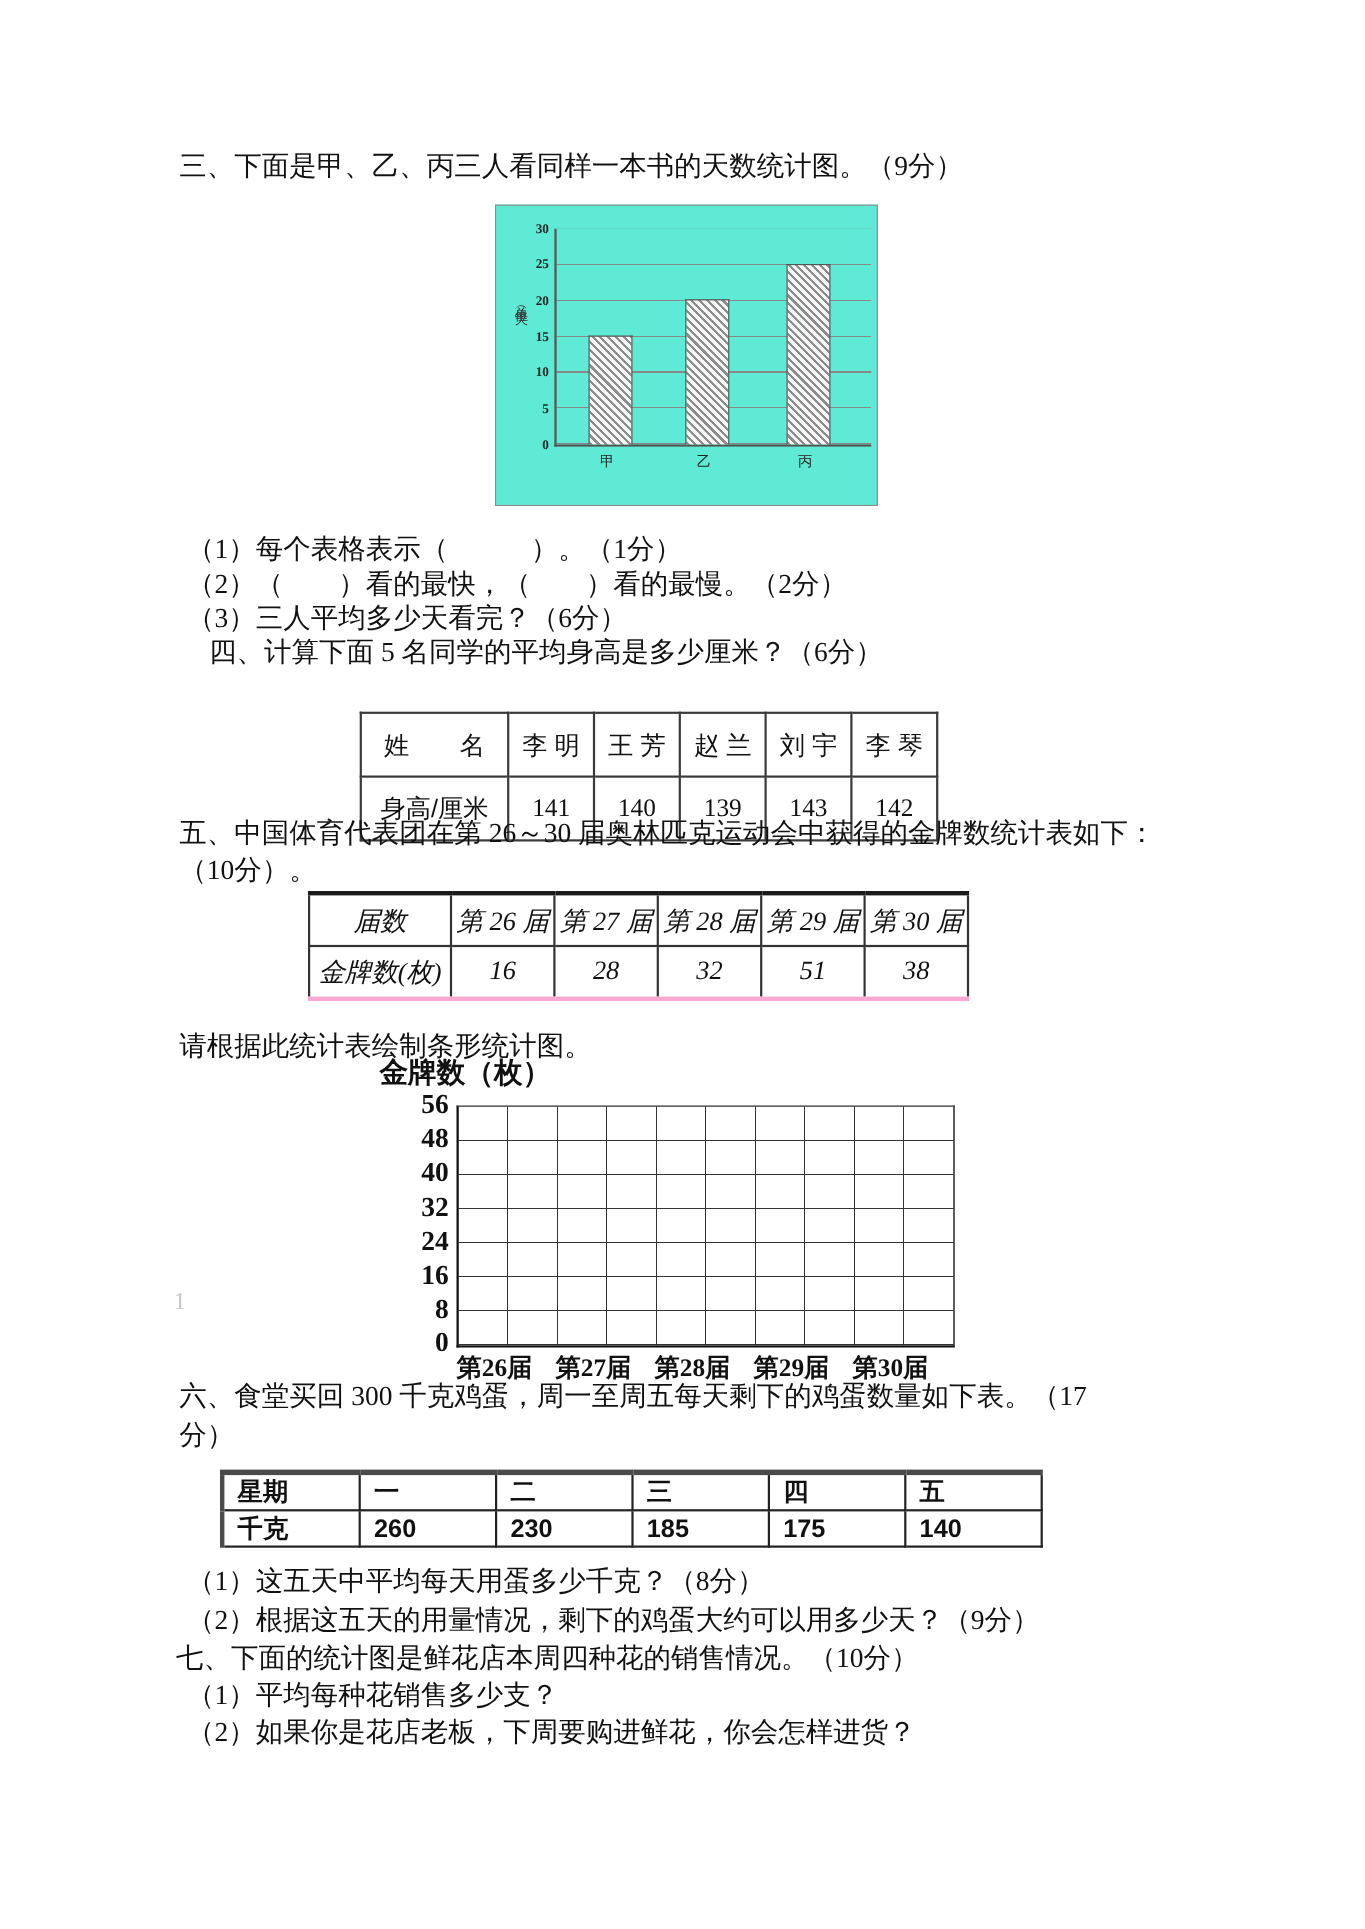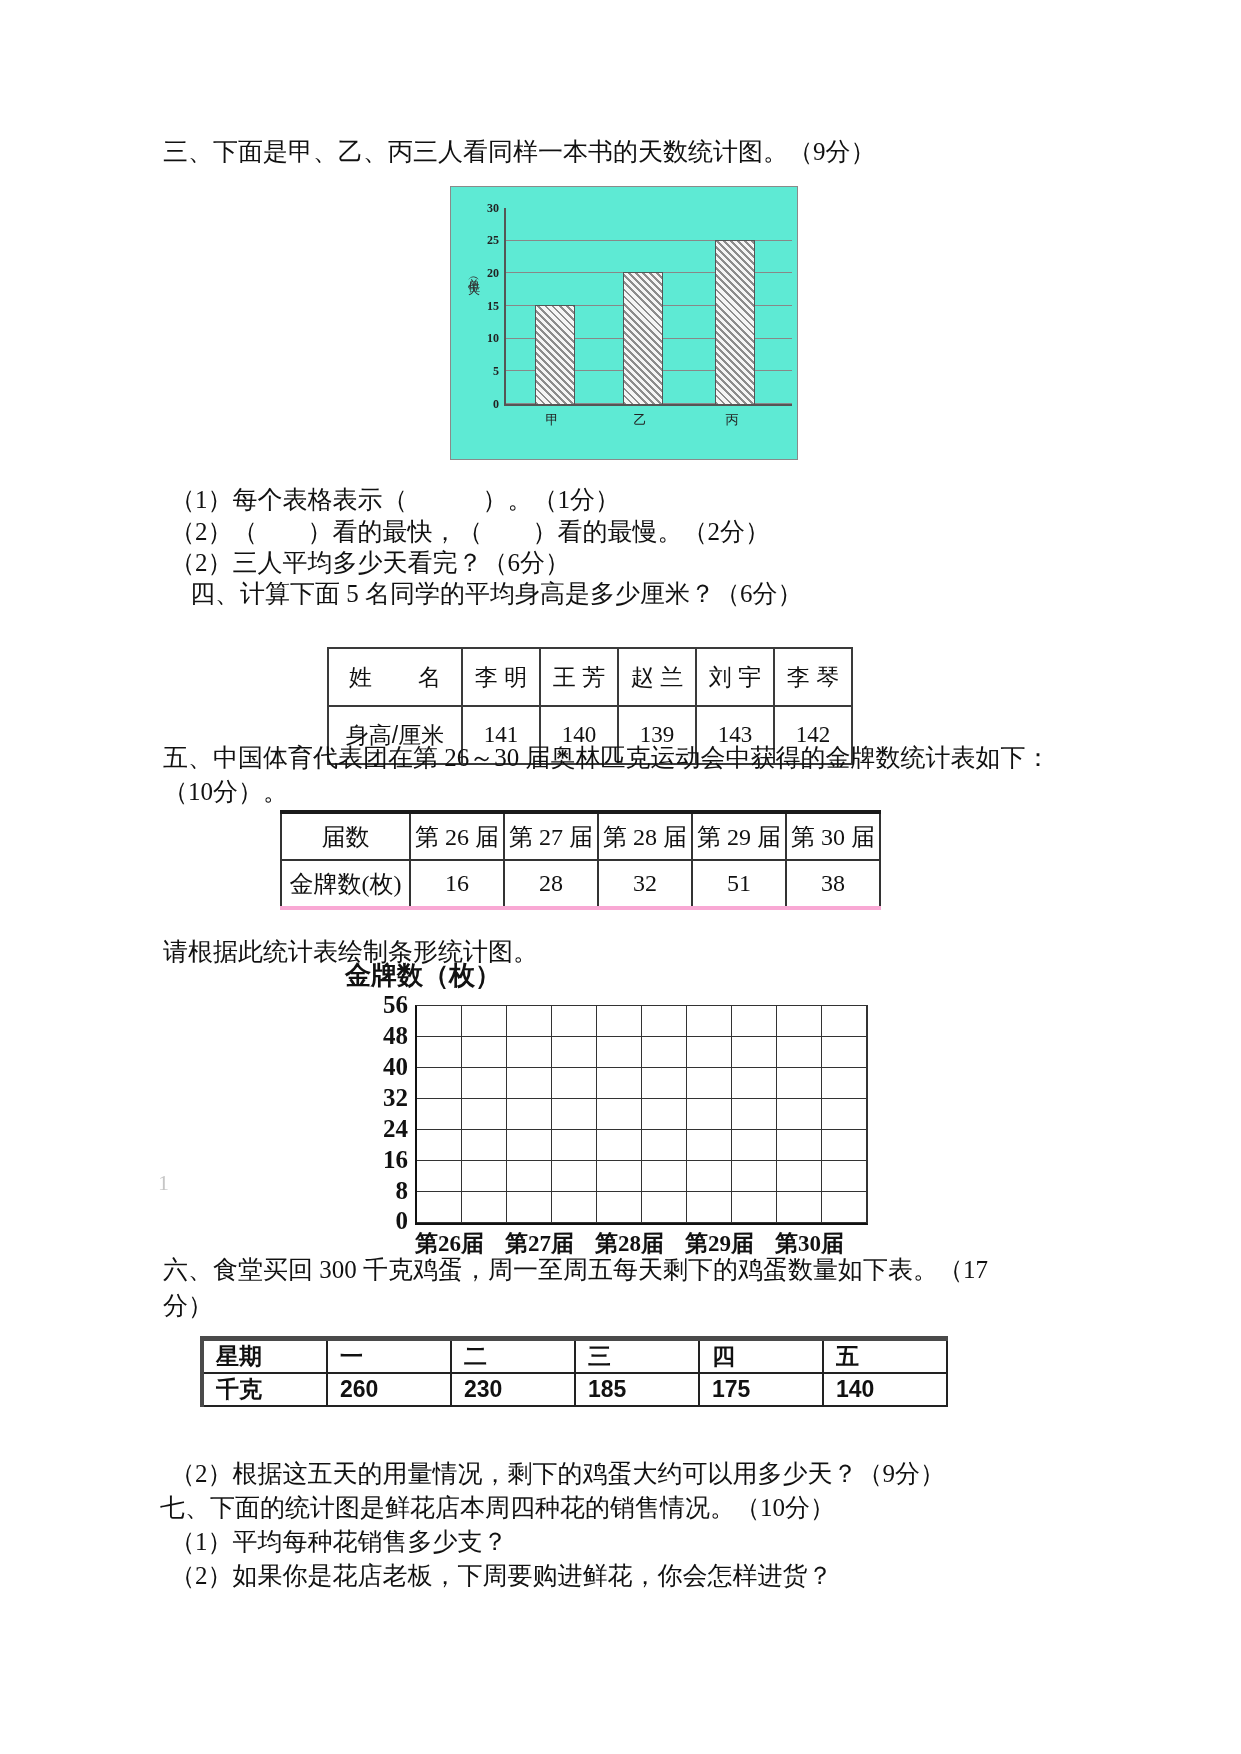--- a/index.html
+++ b/index.html
@@ -24,21 +24,21 @@
 
   
   .t1{position:absolute;left:327px;top:607px;border-collapse:collapse;margin-top:40px;}
   .t1 td{border:2px solid #3a3a3a;text-align:center;height:54px;font-size:23px;}
   .t1 td.c0{width:130px;}
   .t1 td.c{width:74px;}
   .t1 .hdr{font-family:"Liberation Sans","DejaVu Sans",sans-serif;}
 
   
   .t2{position:absolute;left:280px;top:810px;border-collapse:collapse;}
-  .t2 td{border:2px solid #333;text-align:center;height:43px;font-size:24px;}
+  .t2 td{border:2px solid #333;text-align:center;height:43px;font-size:24px;font-style:italic;}
   .t2 td.c0{width:125px;}
   .t2 td.c{width:90px;}
   .t2 tr:first-child td{border-top:4px solid #1a1a1a;}
   .t2 tr:last-child td{border-bottom:4px solid #f9a8d4;}
 
   
   .grid2{position:absolute;left:415px;top:1005px;width:450px;height:217px;
          border:1px solid #333;border-left:2px solid #111;border-bottom:2px solid #111;
          background-image:
            repeating-linear-gradient(to right,transparent 0 44px,#333 44px 45px),
@@ -80,21 +80,21 @@
       <div class="c1-bar" style="left: 117px; height: 131px;"></div>
       <div class="c1-bar" style="left: 209px; height: 163px;"></div>
     </div>
     <div class="c1-cat" style="left:81px">甲</div>
     <div class="c1-cat" style="left:169px">乙</div>
     <div class="c1-cat" style="left:261px">丙</div>
   </div>
 
   <div class="line" style="left:170px;top:484px">（1）每个表格表示（　　　）。（1分）</div>
   <div class="line" style="left:170px;top:516px">（2）（　　）看的最快，（　　）看的最慢。（2分）</div>
-  <div class="line" style="left:170px;top:547px">（2）三人平均多少天看完？（6分）</div>
+  <div class="line" style="left:170px;top:547px">（3）三人平均多少天看完？（6分）</div>
 
   <div class="line" style="left:190px;top:578px">四、计算下面 5 名同学的平均身高是多少厘米？（6分）</div>
 
   <table class="t1">
     <tbody>
         <tr>
       <td class="c0 hdr">姓　　名</td>
       <td class="c hdr">李 明</td>
       <td class="c hdr">王 芳</td>
       <td class="c hdr">赵 兰</td>
@@ -172,19 +172,20 @@
       <td>千克</td>
       <td>260</td>
       <td>230</td>
       <td>185</td>
       <td>175</td>
       <td>140</td>
     </tr>
   </tbody>
     </table>
 
+  <div class="line" style="left:170px;top:1422px">（1）这五天中平均每天用蛋多少千克？（8分）</div>
   <div class="line" style="left:170px;top:1458px">（2）根据这五天的用量情况，剩下的鸡蛋大约可以用多少天？（9分）</div>
 
   <div class="line" style="left:160px;top:1492px">七、下面的统计图是鲜花店本周四种花的销售情况。（10分）</div>
   <div class="line" style="left:170px;top:1526px">（1）平均每种花销售多少支？</div>
   <div class="line" style="left:170px;top:1560px">（2）如果你是花店老板，下周要购进鲜花，你会怎样进货？</div>
 
 </div>
 
 </body></html>

